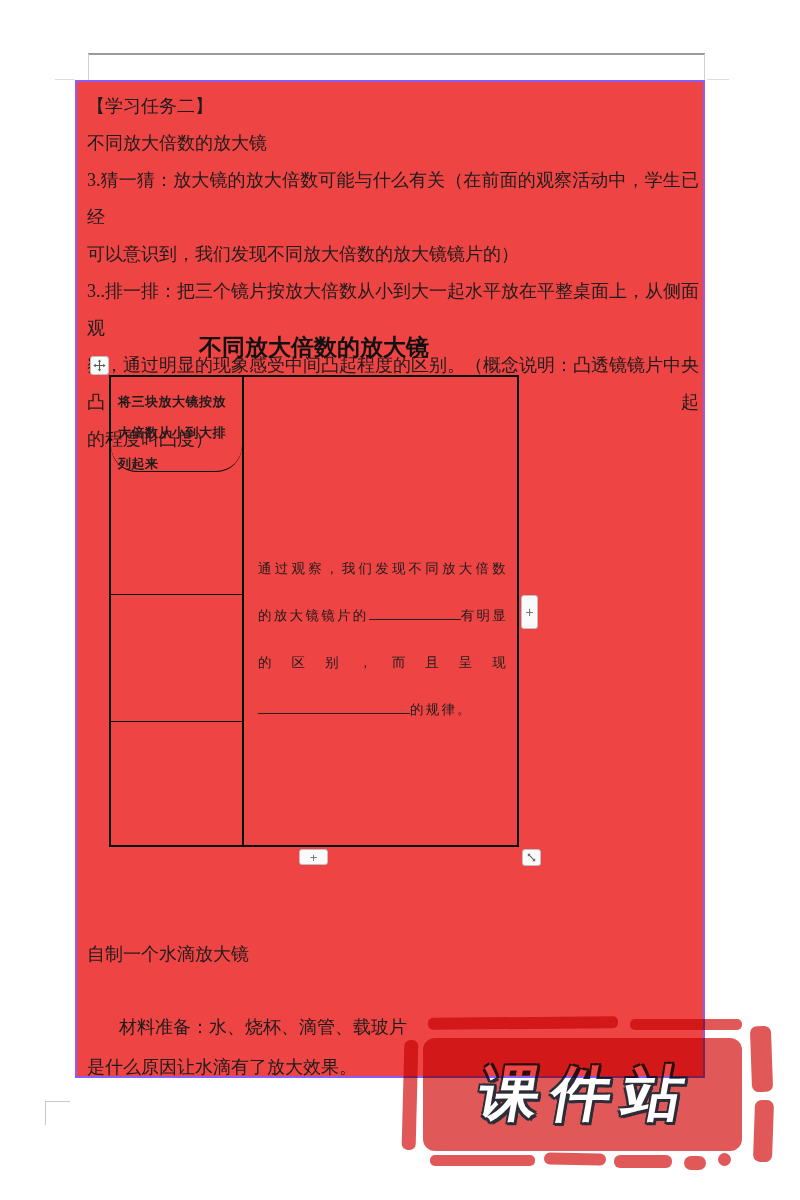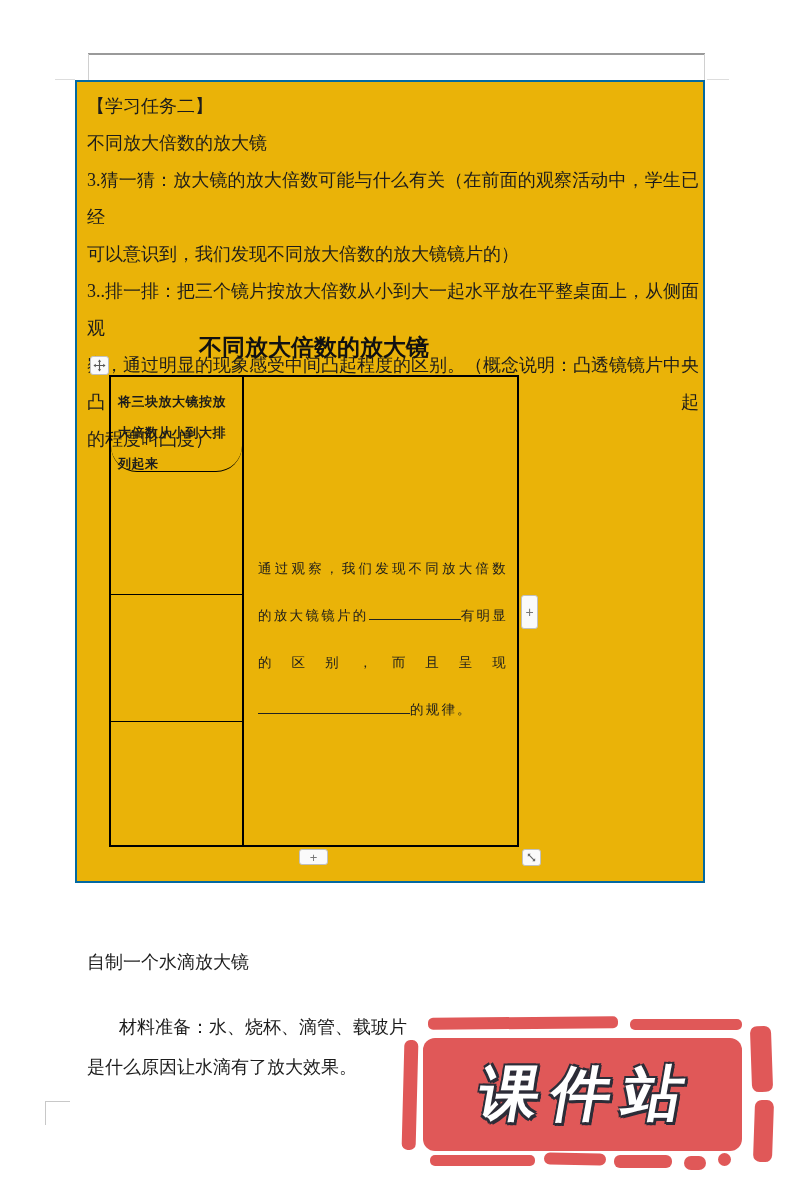--- a/index.html
+++ b/index.html
@@ -14,22 +14,22 @@
   .top-rule   { left:88px; top:53px; width:617px; border-top:2px solid #9a9a9a; }
   .stub-v-l   { left:88px;  top:54px; height:26px; border-left:1px solid #d0d0d0; }
   .stub-v-r   { left:704px; top:54px; height:26px; border-left:1px solid #d0d0d0; }
   .stub-h-l   { left:55px;  top:79px; width:20px; border-top:1px solid #dddddd; }
   .stub-h-r   { left:707px; top:79px; width:22px; border-top:1px solid #dddddd; }
   .corner-bl-h{ left:45px; top:1101px; width:25px; border-top:1.5px solid #c8c8c8; }
   .corner-bl-v{ left:45px; top:1101px; height:24px; border-left:1.5px solid #c8c8c8; }
 
   
   .content-box {
-    position:absolute; left:75px; top:80px; width:630px; height:803px;
-    border:2px solid #0369a1; background:#eab308;
+    position:absolute; left:75px; top:80px; width:630px; height:998px;
+    border:2px solid #8b5cf6; background:#ef4444;
   }
   .para { position:absolute; left:10px; top:6px; width:612px;
           font-size:18px; line-height:37px; }
   .pline { white-space:nowrap; }
   .jline { white-space:normal; text-align:justify; text-align-last:justify; }
 
   
   .tbl-title {
     position:absolute; left:32px; top:250px; width:410px; text-align:center;
     font-family:"Liberation Sans", sans-serif; font-weight:700; font-size:23px; color:#111;
@@ -67,21 +67,21 @@
   .blank { display:inline-block; height:3px; border-bottom:1.4px solid #222; }
   .blank.b1 { width:92px; }
   .blank.b2 { width:152px; }
 
   
   .t3-heading {
     position:absolute; left:58px; top:810px;
     font-family:"Liberation Sans", sans-serif; font-weight:700; font-size:25px; color:#000;
   }
   .t3-line { position:absolute; left:10px; width:612px; font-size:18px; line-height:28px; }
-  .t3-l1 { top:858px;margin-top:8px; }
+  .t3-l1 { top:858px; }
   .t3-l2 { top:931px; padding-left:32px; }
   .t3-l3 { top:934px; text-align:justify; text-align-last:justify; }
   .t3-l4 { top:971px; }
 
   
   .stamp {
     position:absolute; left:402px; top:1012px; width:378px; height:168px;
     mix-blend-mode:multiply; z-index:5; pointer-events:none;
   }
   .stamp .red { position:absolute; background:#e05858; }

